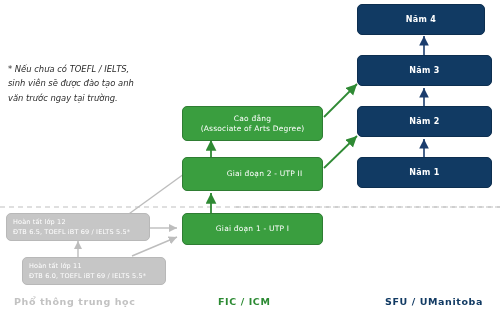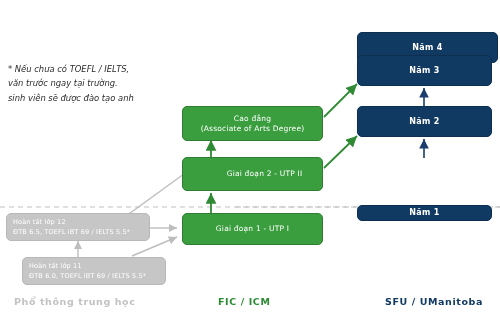--- a/index.html
+++ b/index.html
@@ -118,22 +118,22 @@
 
     <line x1="424" y1="158" x2="424" y2="139" stroke="#1b3d6d" stroke-width="1.6" marker-end="url(#ah-blue)"></line>
 
     <line x1="424" y1="106" x2="424" y2="88" stroke="#1b3d6d" stroke-width="1.6" marker-end="url(#ah-blue)"></line>
 
     <line x1="424" y1="55" x2="424" y2="36" stroke="#1b3d6d" stroke-width="1.6" marker-end="url(#ah-blue)"></line>
   </svg>
 
   <div class="note">
     <div>* Nếu chưa có TOEFL / IELTS,</div>
+    <div>sinh viên sẽ được đào tạo anh</div>
     <div>văn trước ngay tại trường.</div>
-    <div>sinh viên sẽ được đào tạo anh</div>
   </div>
 
   <div class="node node-gray" style="left:6px; top:213px; width:144px; height:28px;">
     <div class="line1">Hoàn tất lớp 12</div>
     <div>ĐTB 6.5, TOEFL iBT 69 / IELTS 5.5*</div>
   </div>
 
   <div class="node node-gray" style="left:22px; top:257px; width:144px; height:28px;">
     <div class="line1">Hoàn tất lớp 11</div>
     <div>ĐTB 6.0, TOEFL iBT 69 / IELTS 5.5*</div>
@@ -145,33 +145,33 @@
   </div>
 
   <div class="node node-green" style="left:182px; top:157px; width:141px; height:34px;padding-left:24px;">
     <div>Giai đoạn 2 - UTP II</div>
   </div>
 
   <div class="node node-green" style="left:182px; top:213px; width:141px; height:32px;">
     <div>Giai đoạn 1 - UTP I</div>
   </div>
 
-  <div class="node node-blue" style="left:357px; top:4px; width:141px; height:31px;margin-top:28px;">
+  <div class="node node-blue" style="left:357px; top:4px; width:128px; height:31px;">
     <div>Năm 4</div>
   </div>
 
   <div class="node node-blue" style="left:357px; top:55px; width:135px; height:31px;">
     <div>Năm 3</div>
   </div>
 
   <div class="node node-blue" style="left:357px; top:106px; width:135px; height:31px;">
     <div>Năm 2</div>
   </div>
 
-  <div class="node node-blue" style="left:357px; top:157px; width:135px; height:16px;margin-top:48px;">
+  <div class="node node-blue" style="left:357px; top:157px; width:135px; height:31px;">
     <div>Năm 1</div>
   </div>
 
   <div class="col-label col-label-gray">Phổ thông trung học</div>
   <div class="col-label col-label-green">FIC / ICM</div>
   <div class="col-label col-label-blue">SFU / UManitoba</div>
 
 </div>
 
 </body></html>

